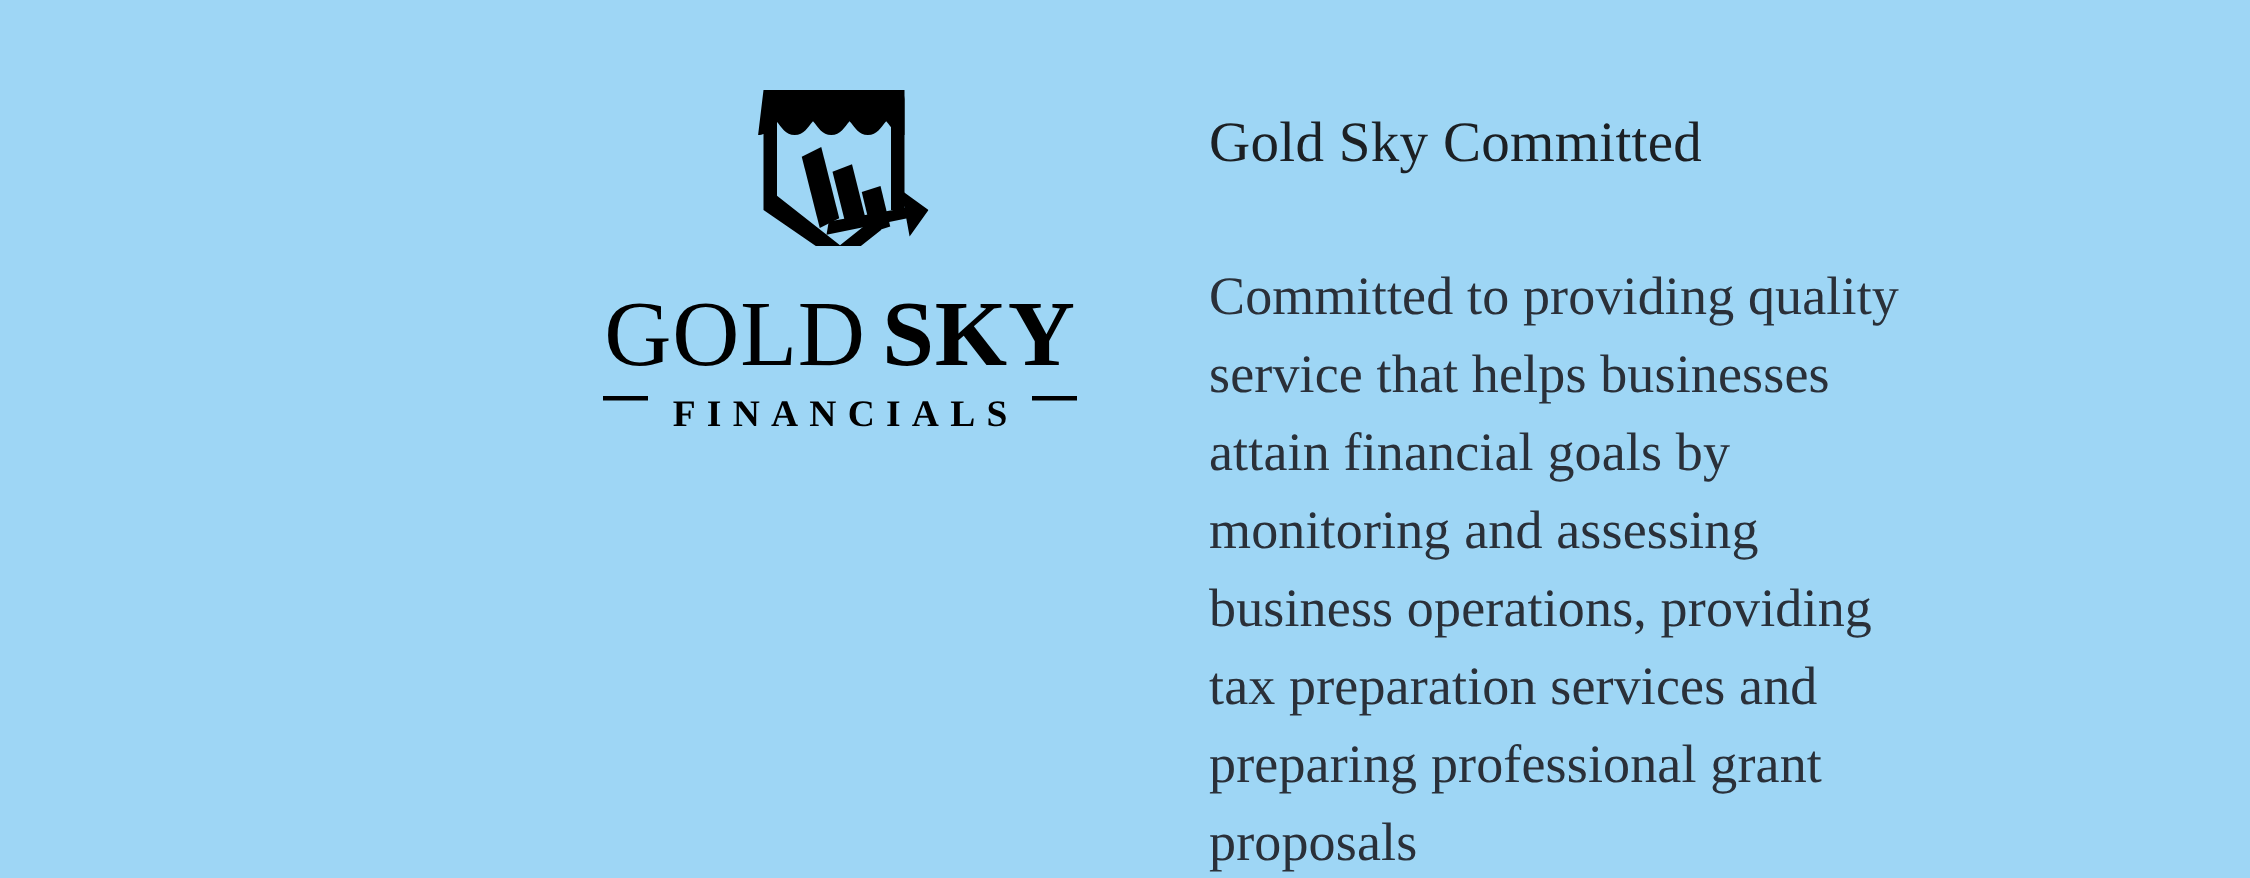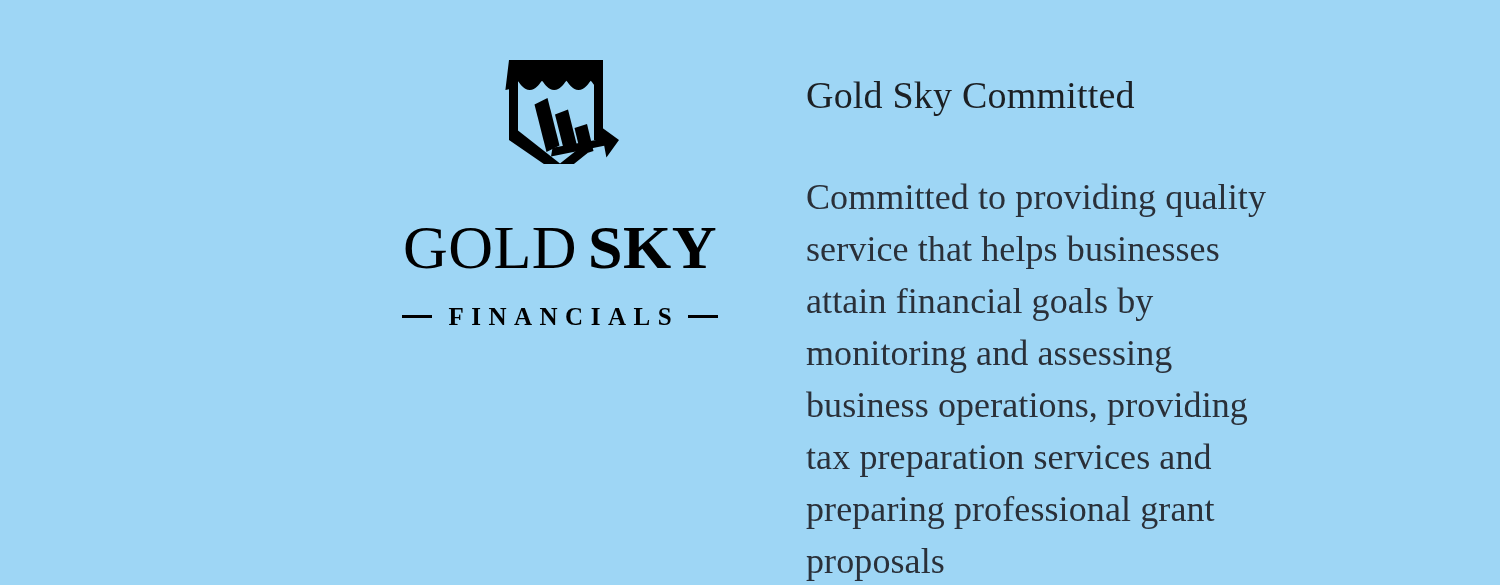--- a/index.html
+++ b/index.html
@@ -24,21 +24,20 @@
 
   
   .logo-block {
     position: absolute;
     left: 330px;
     top: 60px;
     width: 460px;
     display: flex;
     flex-direction: column;
     align-items: center;
-    gap: 24px;
   }
 
   .logo-mark {
     width: 118px;
     height: 104px;
     display: block;
   }
 
   .wordmark {
     margin-top: 28px;
@@ -58,23 +57,23 @@
   .wm-gold {
     font-weight: 400;
   }
   .wm-sky {
     font-weight: 700;
     margin-left: 11px;
   }
 
   .wordmark-sub {
     display: flex;
-    align-items: center;
+    align-items: flex-start;
     justify-content: center;
-    margin-top: 26px;
+    margin-top: 10px;
     gap: 9px;
   }
   .rule {
     display: block;
     width: 30px;
     height: 3px;
     background: #000000;
   }
   .wordmark-sub-text {
     font-family: "Liberation Serif", "DejaVu Serif", serif;

